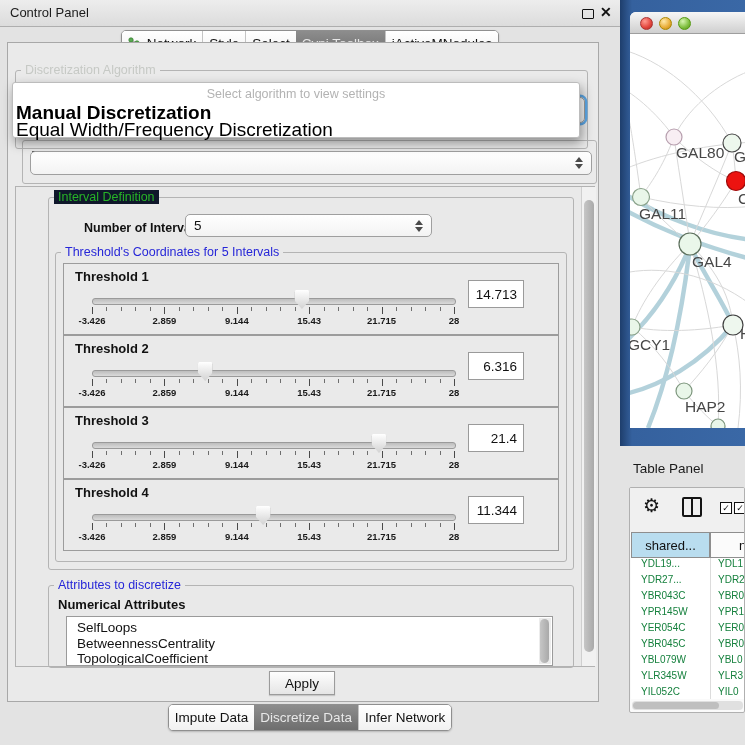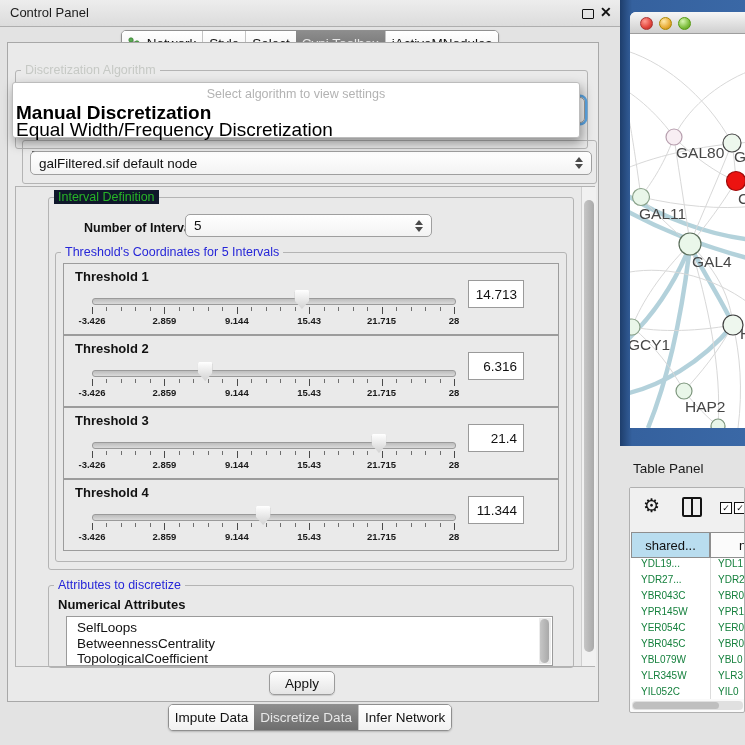--- a/index.html
+++ b/index.html
@@ -59,21 +59,21 @@
   .labelrow{position:absolute;left:28px;top:51px;width:362px;height:11px;}
   .labelrow span{position:absolute;transform:translateX(-50%);font-size:9.5px;font-weight:bold;color:#1a1a1a;white-space:nowrap;}
   .valbox{position:absolute;left:404px;top:16px;width:56px;height:28px;background:#fff;border:1px solid #9a9a9a;
           display:flex;align-items:center;justify-content:flex-end;padding-right:6px;box-sizing:border-box;font-size:13.5px;color:#111;}
 
   #attr-list{left:66px;top:616px;width:487px;height:50px;background:#fff;border:1px solid #9a9a9a;overflow:hidden;box-sizing:border-box;}
   #attr-list .item{padding-left:10px;font-size:13.5px;line-height:15.5px;color:#111;white-space:nowrap;}
   #attr-scroll{position:absolute;right:1px;top:1px;width:12px;height:46px;background:#ececec;}
   #attr-scroll .vthumb{position:absolute;left:1px;top:1px;width:9px;height:44px;}
 
-  #apply-btn{left:269px;top:671px;width:64px;height:22px;border:1px solid #9b9b9b;border-radius:5px;
+  #apply-btn{left:269px;top:671px;width:64px;height:22px;border:1px solid #9b9b9b;border-radius:0;
              background:linear-gradient(#fefefe,#e5e5e5);font-size:13.5px;color:#111;
              display:flex;align-items:center;justify-content:center;box-shadow:0 1px 1px rgba(0,0,0,.15);}
 
   
   #desk{left:620px;top:0;width:125px;height:446px;background:linear-gradient(90deg,#1e3e6c 0px,#35619e 12px,#3a68a6 100%);}
   #netwin{position:absolute;left:10px;top:12px;width:115px;height:416px;background:#fff;border-top-left-radius:6px;overflow:hidden;}
   #netbar{position:absolute;left:0;top:0;width:100%;height:21px;background:linear-gradient(#f6f6f6,#cfcfcf);border-bottom:1px solid #9e9e9e;}
   .light{position:absolute;top:5px;width:11px;height:11px;border-radius:50%;}
   .light.red{left:10px;background:radial-gradient(circle at 35% 30%,#ff9a90,#e2443c 60%,#a32c24);border:0.5px solid #a33;}
   .light.yellow{left:29px;background:radial-gradient(circle at 35% 30%,#ffe9a8,#e8ab35 60%,#b57f16);border:0.5px solid #a80;}
@@ -150,21 +150,20 @@
 
   <div class="abs" id="algo-popup">
     <div class="hint">Select algorithm to view settings</div>
     <div class="opt b" style="top:19px;">Manual Discretization</div>
     <div class="opt" style="top:36px;">Equal Width/Frequency Discretization</div>
   </div>
 
   <div class="abs groupbox" style="left:22px;top:140px;width:573px;height:42px;"></div>
   <div class="abs legend dark" style="left:28px;top:133px;">Table Data</div>
   <div class="abs combo" style="left:30px;top:151px;width:562px;height:24px;">
-    <span>galFiltered.sif default node</span>
     <div class="stepper">
         <div class="up"></div>
         <div class="dn"></div>
       </div>
   </div>
 
   <div class="abs" id="scrollpane"></div>
   <div class="abs vtrack" style="left:581px;top:187px;width:14px;height:479px;">
     <div class="vthumb" style="position:absolute;left:2px;top:13px;width:10px;height:452px;"></div>
   </div>

